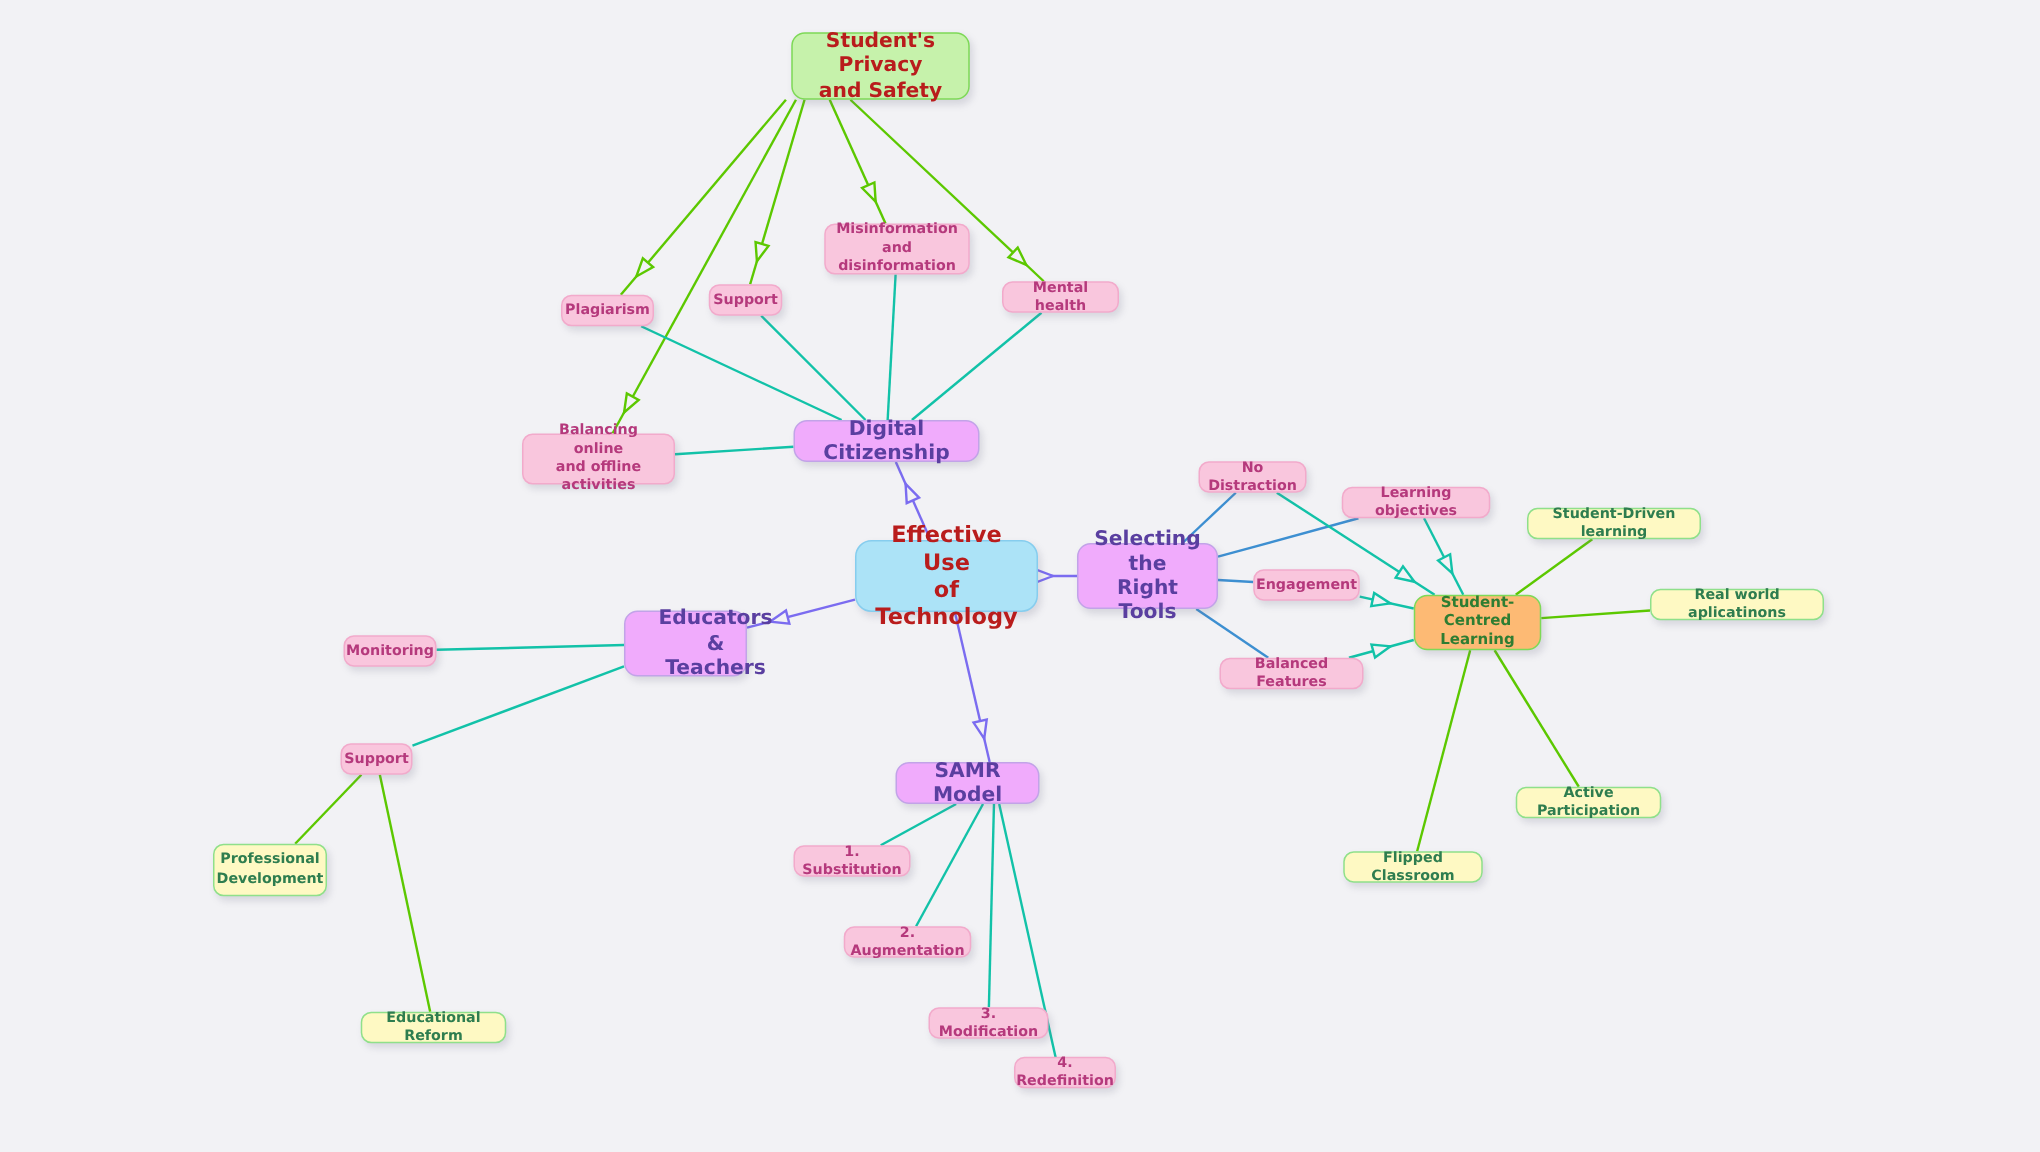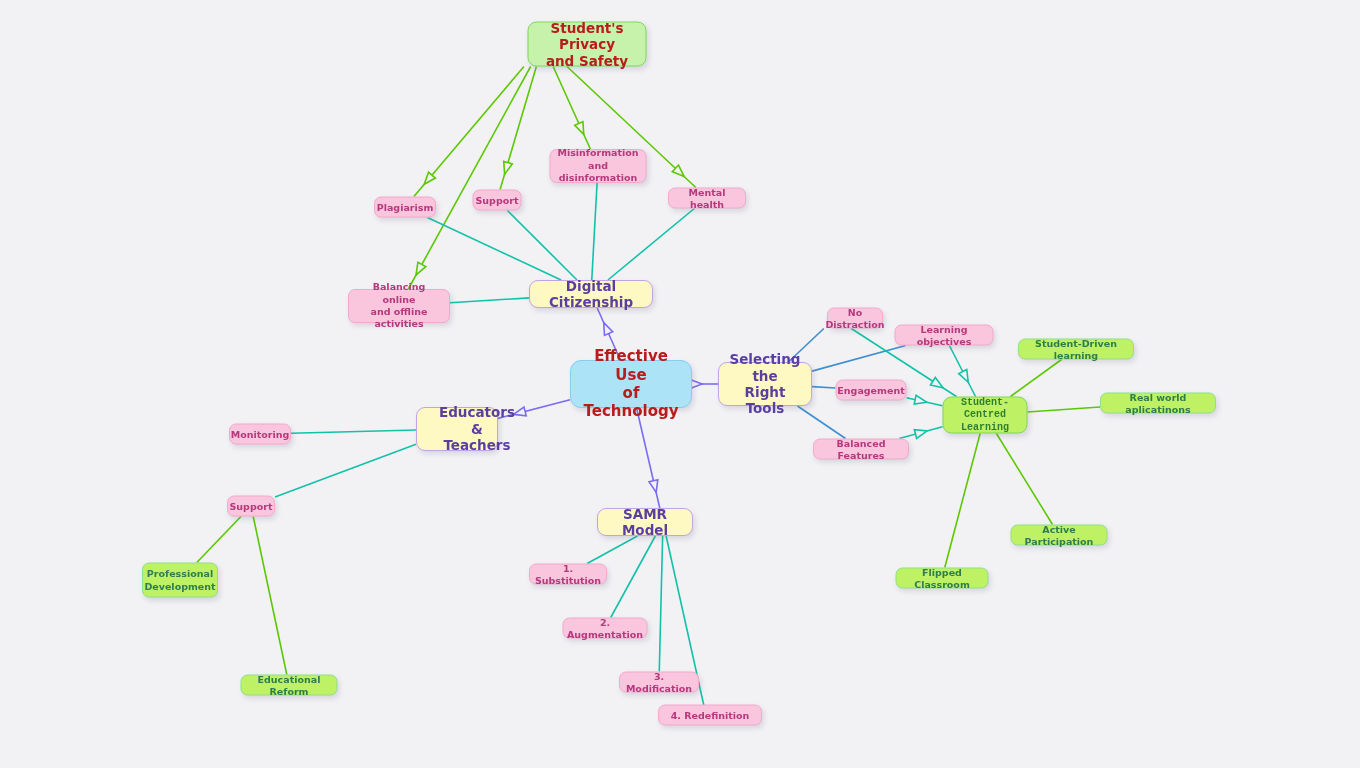--- a/index.html
+++ b/index.html
@@ -49,47 +49,46 @@
   .node.central {
     background: #ace3f7;
     border-color: #86cdee;
     color: #b91c1c;
     font-weight: bold;
     font-size: 15px;
     border-radius: 11px;
   }
   
   .node.purple {
-    background: #fef9c3;
+    background: #f0abfc;
     border-color: #c2a3e8;
     color: #5a3fa0;
     font-weight: bold;
     font-size: 13.5px;
   }
   
   .node.green-lg {
     background: #c6f2ab;
     border-color: #7ed957;
     color: #b91c1c;
     font-weight: bold;
     font-size: 13.5px;
     margin-left: 44px;
   }
   
   .node.green-md {
-    background: #bef264;
+    background: #fdba74;
     border-color: #7ed957;
     color: #2e7d32;
     font-weight: bold;
     font-size: 10px;
-    font-family: Liberation Mono, monospace;
   }
   
   .node.green-sm {
-    background: #bef264;
+    background: #fef9c3;
     border-color: #8fe08a;
     color: #2e7d4f;
     font-weight: bold;
     font-size: 9.5px;
     border-radius: 7px;
   }
   
   .node.pink {
     background: #f9c6dd;
     border-color: #f2aacb;
@@ -178,23 +177,23 @@
 
   <div class="node pink" style="left: 260px; top: 434px; width: 62px; height: 21px;">Monitoring</div>
   <div class="node pink" style="left: 251px; top: 506px; width: 48px; height: 21px;">Support</div>
   <div class="node green-sm two-line" style="left: 180px; top: 580px; width: 76px; height: 35px;">Professional
 Development</div>
   <div class="node green-sm" style="left: 289px; top: 685px; width: 97px; height: 21px;">Educational Reform</div>
 
   <div class="node pink" style="left: 568px; top: 574px; width: 78px; height: 21px;">1. Substitution</div>
   <div class="node pink" style="left: 605px; top: 628px; width: 85px; height: 21px;">2. Augmentation</div>
   <div class="node pink" style="left: 659px; top: 682px; width: 80px; height: 21px;">3. Modification</div>
-  <div class="node pink" style="left: 710px; top: 715px; width: 104px; height: 21px;">4. Redefinition</div>
-
-  <div class="node pink" style="left: 835px; top: 318px; width: 56px; height: 21px; margin-left: 20px;">No Distraction</div>
+  <div class="node pink" style="left: 710px; top: 715px; width: 68px; height: 21px;">4. Redefinition</div>
+
+  <div class="node pink" style="left: 835px; top: 318px; width: 72px; height: 21px;">No Distraction</div>
   <div class="node pink" style="left: 944px; top: 335px; width: 99px; height: 21px;">Learning objectives</div>
   <div class="node pink" style="left: 871px; top: 390px; width: 71px; height: 21px;">Engagement</div>
   <div class="node pink" style="left: 861px; top: 449px; width: 96px; height: 21px;">Balanced Features</div>
 
   <div class="node green-sm" style="left: 1076px; top: 349px; width: 116px; height: 21px;">Student-Driven learning</div>
   <div class="node green-sm" style="left: 1158px; top: 403px; width: 116px; height: 21px;">Real world aplicatinons</div>
   <div class="node green-sm" style="left: 1059px; top: 535px; width: 97px; height: 21px;">Active Participation</div>
   <div class="node green-sm" style="left: 942px; top: 578px; width: 93px; height: 21px;">Flipped Classroom</div>
 </div>
 

